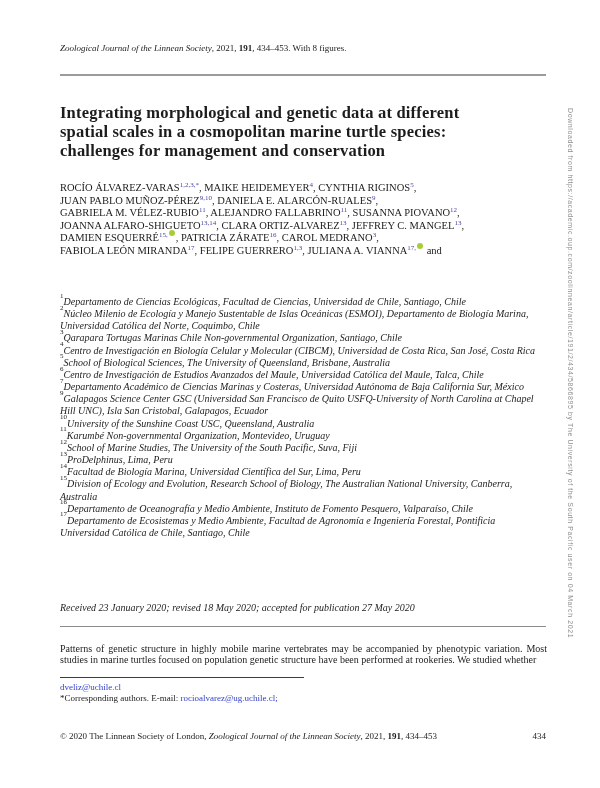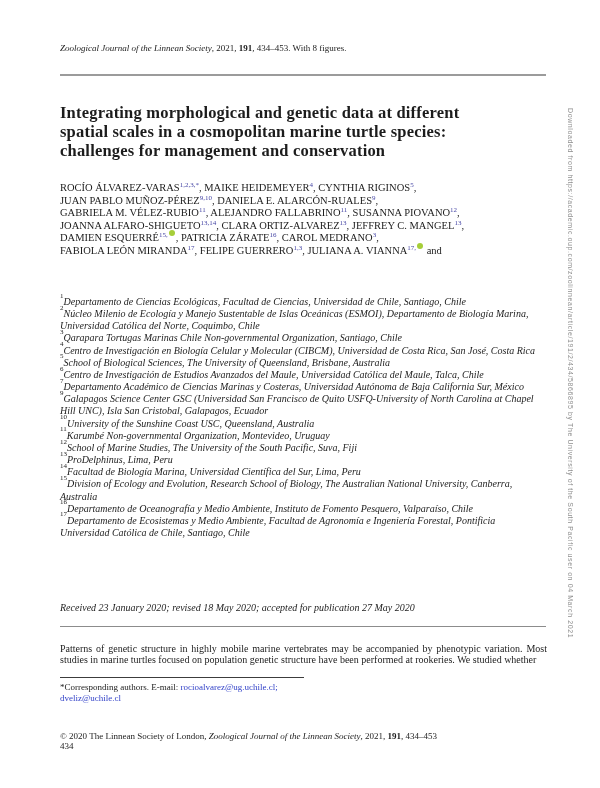--- a/index.html
+++ b/index.html
@@ -14,21 +14,21 @@
   .authors{position:absolute;left:60px;top:182px;width:520px;font-size:10.5px;line-height:12.6px;}
   .author-line{white-space:nowrap;}
   .affiliations{position:absolute;left:60px;top:296px;width:486px;font-size:10px;line-height:12.15px;}
   .affil{font-style:italic;}
   .affil .affsup{font-style:normal;font-size:7px;line-height:0;position:relative;top:-3px;}
   .received{position:absolute;left:60px;top:602px;width:486px;font-size:10px;font-style:italic;}
   .rule-mid{position:absolute;left:60px;top:626px;width:486px;height:1px;background:#8c8c8c;}
   .abstract{position:absolute;left:60px;top:643px;width:487px;font-size:10px;line-height:11.3px;text-align:justify;}
   .fn-rule{position:absolute;left:60px;top:677px;width:244px;height:1px;background:#3c3c3c;}
   .footnote{position:absolute;left:60px;top:682px;width:300px;font-size:9px;line-height:11px;}
-  .footer{position:absolute;left:60px;top:731px;width:486px;font-size:9px;display:flex;justify-content:space-between;align-items:baseline;flex-direction:column;}
+  .footer{position:absolute;left:60px;top:731px;width:486px;font-size:9px;display:flex;justify-content:space-between;align-items:baseline;}
   .vertical-note{
     position:absolute;left:567px;top:108px;height:610px;
     writing-mode:vertical-rl;
     font-family:"Liberation Sans",sans-serif;
     font-size:7px;letter-spacing:.6px;color:#8f8f8f;white-space:nowrap;
   }
   .sup,sup.sup{font-size:7px;line-height:0;position:relative;top:-4px;vertical-align:baseline;color:#4646a5;}
   .orcid-icon{display:inline-block;width:6px;height:6px;border-radius:50%;background:#a6ce39;position:relative;top:-5px;margin:0 1px;}
   .seg-italic{font-style:italic;}
   .seg-bold{font-weight:bold;}
@@ -79,22 +79,22 @@
 
   <div class="received">Received 23 January 2020; revised 18 May 2020; accepted for publication 27 May 2020</div>
 
   <div class="rule-mid"></div>
 
   <div class="abstract">Patterns of genetic structure in highly mobile marine vertebrates may be accompanied by phenotypic variation. Most studies in marine turtles focused on population genetic structure have been performed at rookeries. We studied whether</div>
 
   <div class="fn-rule"></div>
 
   <div class="footnote">
+    <div><span class="seg-link">dveliz@uchile.cl</span></div>
     <div><span>*Corresponding authors. E-mail: </span><span class="seg-link">rocioalvarez@ug.uchile.cl;</span></div>
-    <div><span class="seg-link">dveliz@uchile.cl</span></div>
   </div>
 
   <div class="footer">
     <span><span>© 2020 The Linnean Society of London, </span><span class="seg-italic">Zoological Journal of the Linnean Society</span><span>, 2021, </span><span class="seg-bold">191</span><span>, 434–453</span></span>
     <span>434</span>
   </div>
 
   <div class="vertical-note">Downloaded from https://academic.oup.com/zoolinnean/article/191/2/434/5866895 by The University of the South Pacific user on 04 March 2021</div>
 
 </div>

